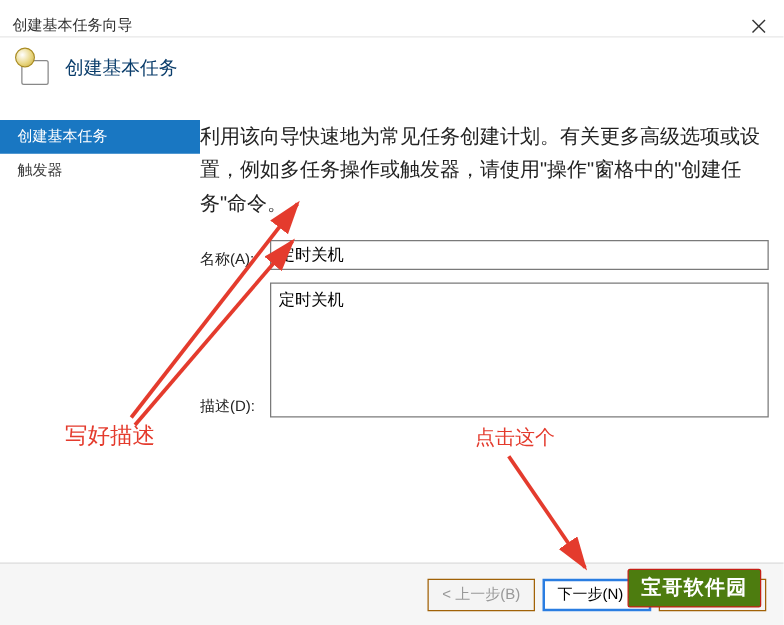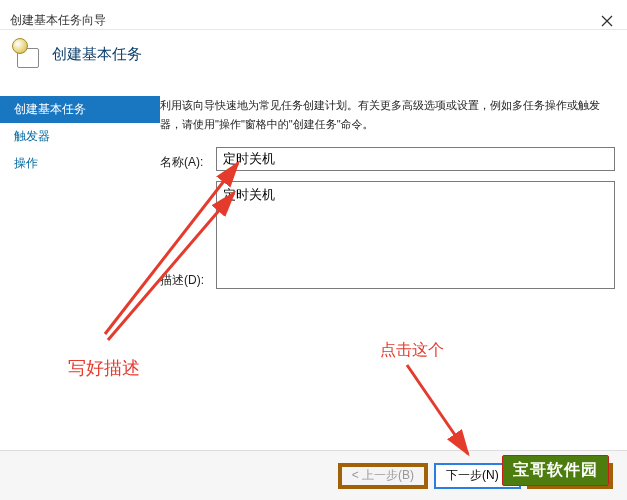--- a/index.html
+++ b/index.html
@@ -56,36 +56,36 @@
     display: flex;
     height: calc(500px - 30px - 56px - 50px);
   }
   .sidebar {
     width: 160px;
     padding: 10px 0 0 0;
     font-size: 12px;
   }
   .sidebar .step {
     padding: 5px 14px;
-    color: #0369a1;
+    color: #404040;
     cursor: pointer;
   }
   .sidebar .step.active {
     background: #1977c2;
     color: #fff;
   }
   .main {
     flex: 1;
     padding: 10px 12px 0 0;
   }
   .intro {
     color: #222;
     line-height: 1.7;
     margin-bottom: 14px;
-    font-size: 11px;
+    font-size: 16px;
   }
   .form-row {
     display: flex;
     align-items: flex-end;
     margin-bottom: 10px;
   }
   .form-row label {
     width: 56px;
     text-align: left;
     padding-top: 4px;
@@ -116,21 +116,21 @@
     display: flex;
     align-items: center;
     justify-content: flex-end;
     gap: 6px;
     padding: 0 14px;
     background: #f6f6f6;
   }
   .btn {
     min-width: 86px;
     height: 26px;
-    border: 4px solid #a16207;
+    border: 1px solid #a16207;
     background: #f4f4f4;
     font-family: inherit;
     font-size: 12px;
     cursor: pointer;
     padding: 0 10px;
   }
   .btn:disabled {
     color: #999;
     cursor: default;
   }
@@ -187,21 +187,20 @@
     <div class="box"></div>
     <div class="clock"></div>
   </div>
   <div class="header-title">创建基本任务</div>
 </div>
 
 <div class="body">
   <div class="sidebar">
     <div class="step active">创建基本任务</div>
     <div class="step">触发器</div>
-    <div class="step">操作</div>
   </div>
   <div class="main">
     <div class="intro">利用该向导快速地为常见任务创建计划。有关更多高级选项或设置，例如多任务操作或触发器，请使用"操作"窗格中的"创建任务"命令。</div>
     <div class="form-row">
       <label>名称(A):</label>
       <input type="text" value="定时关机" style="">
     </div>
     <div class="form-row">
       <label>描述(D):</label>
       <textarea style="">定时关机</textarea>
@@ -222,16 +221,16 @@
     </marker>
   </defs>
 
   <line x1="105" y1="334" x2="238" y2="163" stroke="#e43b2d" stroke-width="3" marker-end="url(#ah)"></line>
 
   <line x1="108" y1="340" x2="234" y2="193" stroke="#e43b2d" stroke-width="3" marker-end="url(#ah)"></line>
 
   <line x1="407" y1="365" x2="468" y2="454" stroke="#e43b2d" stroke-width="3" marker-end="url(#ah)"></line>
 </svg>
 
-<div class="anno anno-text" style="left:68px; top:336px;margin-top:20px;">写好描述</div>
+<div class="anno anno-text" style="left:52px; top:336px;">写好描述</div>
 <div class="anno anno-text small" style="left:380px; top:340px;">点击这个</div>
 
 <div class="watermark">宝哥软件园</div>
 
 </body></html>

